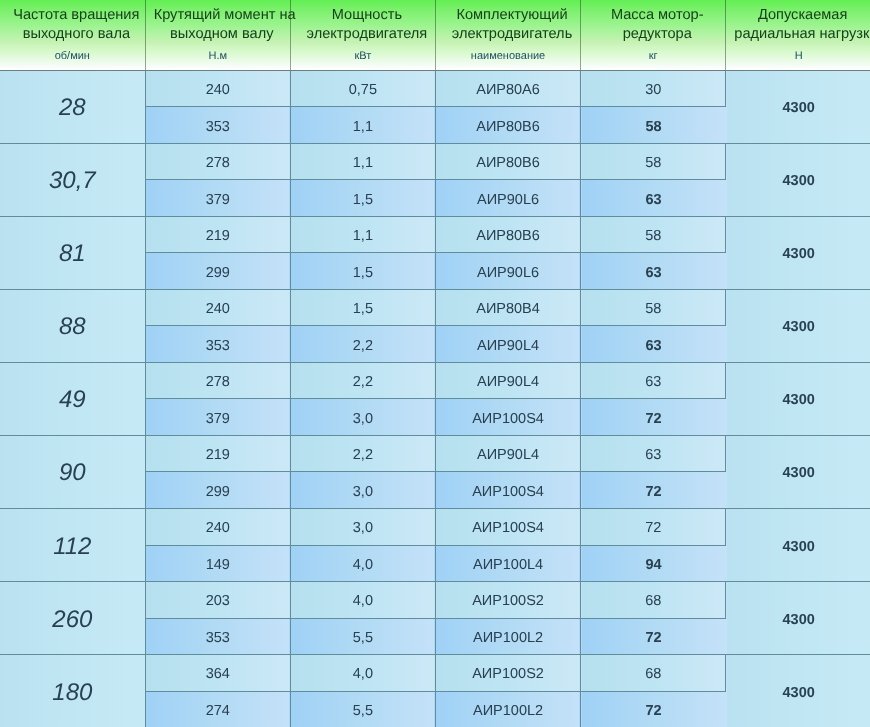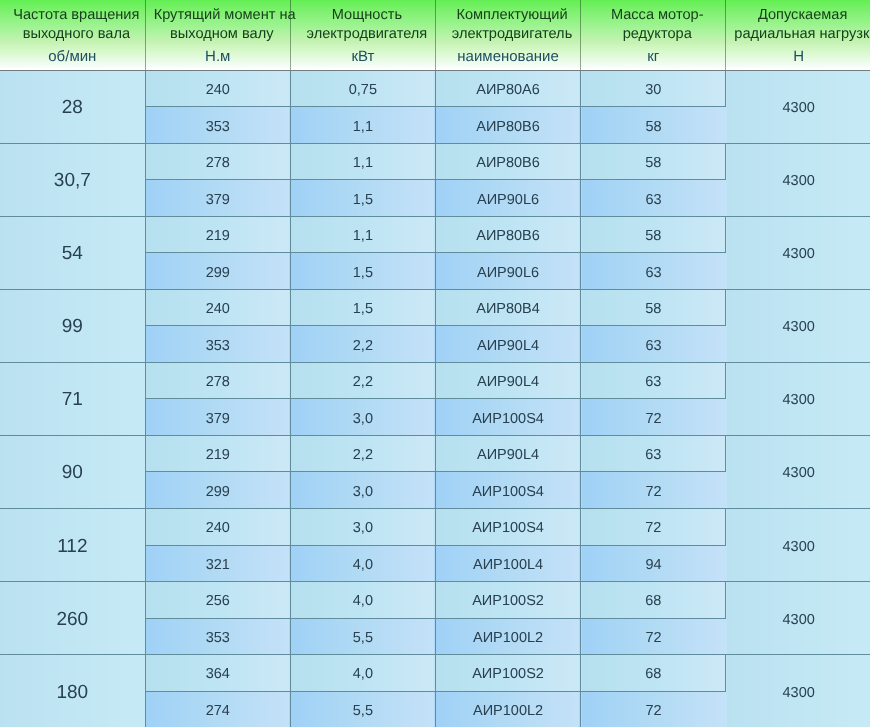--- a/index.html
+++ b/index.html
@@ -53,51 +53,51 @@
   .hd-title {
     font-size: 14.6px;
     line-height: 18.3px;
     color: var(--header-title-color, #18401c);
     text-align: center;
     padding-top: 6.3px;
     white-space: nowrap;
     margin-left: 8px;
   }
   .hd-unit {
-    font-size: 15px;
+    font-size: 11px;
     line-height: 17px;
     color: var(--header-unit-color, #1f4e63);
     text-align: center;
     padding-top: 5.1px;
     white-space: nowrap;
   }
 
   
   tbody td {
     height: 36.52px;
     padding: 3px 0 0 0;
     border: 1px solid var(--cell-border-color, #618c9b);
     border-top-width: 0;
     border-left-width: 0;
     text-align: center;
     font-size: 14.5px;
     color: var(--body-text-color, #28404f);
     box-sizing: border-box;
     background: linear-gradient(to right, #b6e0ef 0%, #bde4f3 48%, #cbe8f6 97%, #cbe8f6 100%);
   }
-  tbody td:last-child { border-right: 0; }
+  tbody td:last-child { border-right: 0; font-weight: bold; }
 
   tbody tr.dark td {
     background: linear-gradient(to right, #9fd1f6 0%, #b1daf4 48%, #c3e1f8 97%, #c3e1f8 100%);
   }
 
   td.span-cell {
     background: linear-gradient(to right, #bae1f1 0%, #c0e6f3 48%, #c6eaf5 97%, #c6eaf5 100%) !important;
   }
-  td.speed-cell { font-size: 19px; }
+  td.speed-cell { font-size: 24px; font-style: italic; }
   td.load-cell  { font-size: 14.5px; }
 </style>
 </head>
 <body>
 
 <table id="spec-table">
   <thead>
     <tr>
       <th>
         <div class="hd-title">
@@ -166,49 +166,49 @@
       <td>58</td>
       <td class="span-cell load-cell" rowspan="2">4300</td>
     </tr>
     <tr class="dark">
       <td>379</td>
       <td>1,5</td>
       <td>АИР90L6</td>
       <td>63</td>
     </tr>
     <tr>
-      <td class="span-cell speed-cell" rowspan="2">54</td>
+      <td class="span-cell speed-cell" rowspan="2">81</td>
       <td>219</td>
       <td>1,1</td>
       <td>АИР80В6</td>
       <td>58</td>
       <td class="span-cell load-cell" rowspan="2">4300</td>
     </tr>
     <tr class="dark">
       <td>299</td>
       <td>1,5</td>
       <td>АИР90L6</td>
       <td>63</td>
     </tr>
     <tr>
-      <td class="span-cell speed-cell" rowspan="2">99</td>
+      <td class="span-cell speed-cell" rowspan="2">88</td>
       <td>240</td>
       <td>1,5</td>
       <td>АИР80В4</td>
       <td>58</td>
       <td class="span-cell load-cell" rowspan="2">4300</td>
     </tr>
     <tr class="dark">
       <td>353</td>
       <td>2,2</td>
       <td>АИР90L4</td>
       <td>63</td>
     </tr>
     <tr>
-      <td class="span-cell speed-cell" rowspan="2">71</td>
+      <td class="span-cell speed-cell" rowspan="2">49</td>
       <td>278</td>
       <td>2,2</td>
       <td>АИР90L4</td>
       <td>63</td>
       <td class="span-cell load-cell" rowspan="2">4300</td>
     </tr>
     <tr class="dark">
       <td>379</td>
       <td>3,0</td>
       <td>АИР100S4</td>
@@ -230,28 +230,28 @@
     </tr>
     <tr>
       <td class="span-cell speed-cell" rowspan="2">112</td>
       <td>240</td>
       <td>3,0</td>
       <td>АИР100S4</td>
       <td>72</td>
       <td class="span-cell load-cell" rowspan="2">4300</td>
     </tr>
     <tr class="dark">
-      <td>321</td>
+      <td>149</td>
       <td>4,0</td>
       <td>АИР100L4</td>
       <td>94</td>
     </tr>
     <tr>
       <td class="span-cell speed-cell" rowspan="2">260</td>
-      <td>256</td>
+      <td>203</td>
       <td>4,0</td>
       <td>АИР100S2</td>
       <td>68</td>
       <td class="span-cell load-cell" rowspan="2">4300</td>
     </tr>
     <tr class="dark">
       <td>353</td>
       <td>5,5</td>
       <td>АИР100L2</td>
       <td>72</td>

